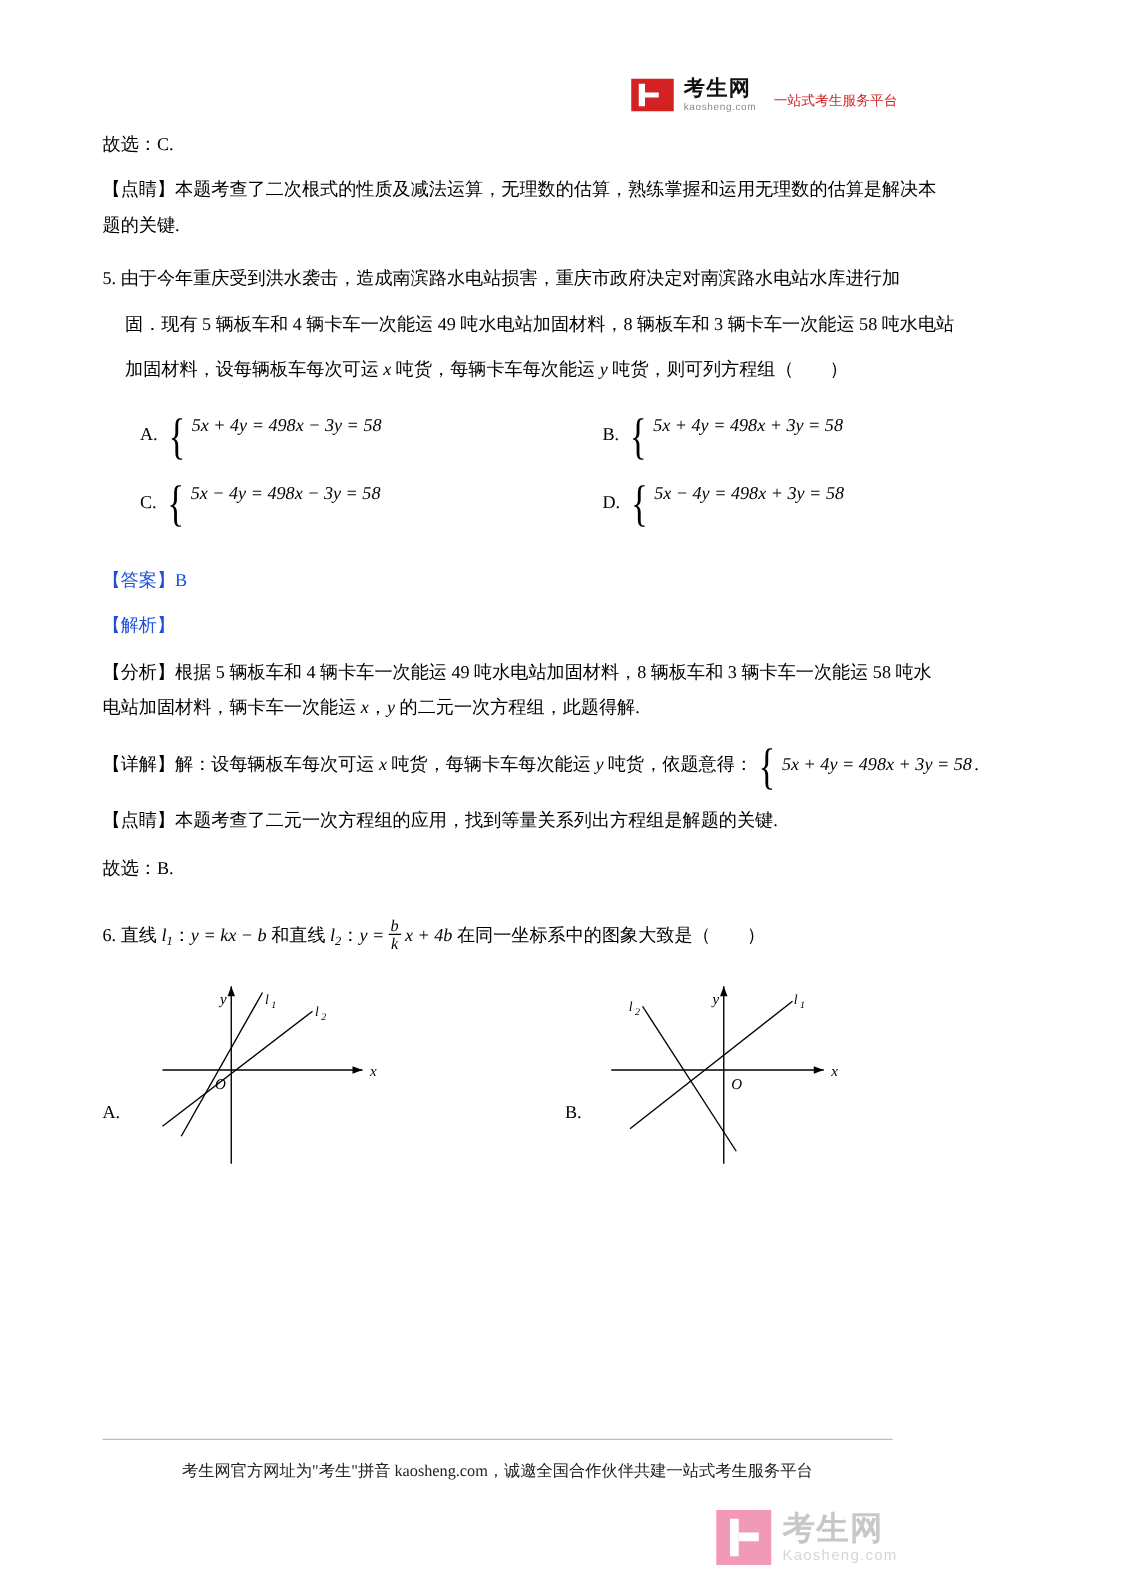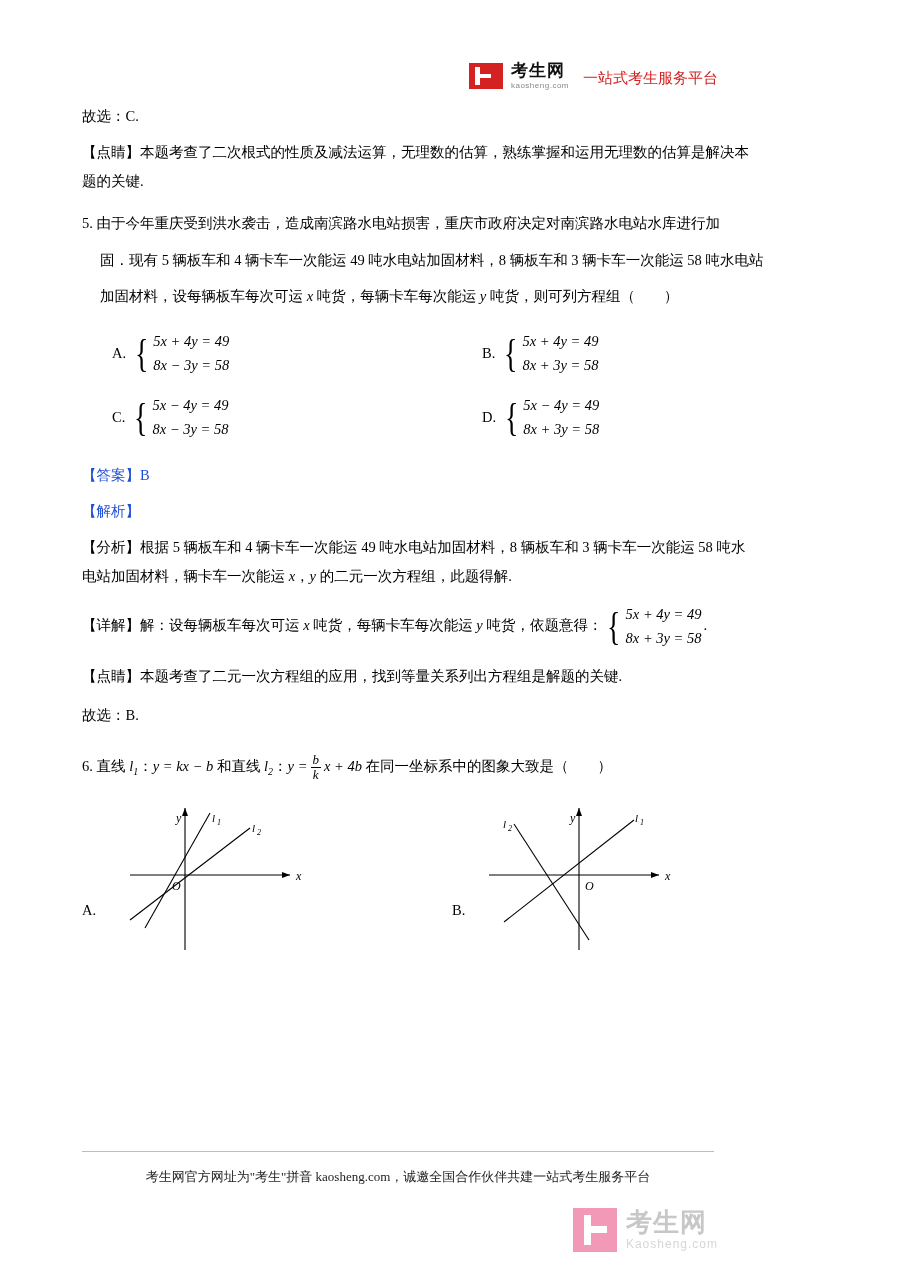--- a/index.html
+++ b/index.html
@@ -65,21 +65,21 @@
     line-height: 1.1;
   }
   .logo-text-sub {
     font-family: "Liberation Sans", sans-serif;
     font-size: 8px;
     color: #888888;
     letter-spacing: 0.5px;
   }
   .logo-tag {
     font-family: "Liberation Sans", sans-serif;
-    font-size: 15px;
+    font-size: 11px;
     color: #d42222;
     margin-left: 6px;
     align-self: flex-end;
     padding-bottom: 2px;
   }
   .content {
     position: absolute;
     left: 82px;
     top: 105px;
     width: 740px;
@@ -130,21 +130,21 @@
     line-height: 0.95;
     font-family: "Liberation Serif", serif;
     display: flex;
     align-items: center;
     margin-right: 2px;
     transform: scaleX(0.7);
     transform-origin: center;
   }
   .eqs {
     display: flex;
-    flex-direction: column;
+    flex-direction: row;
     justify-content: center;
     font-size: 14.5px;
   }
   .eqs span {
     line-height: 1.65;
     white-space: nowrap;
   }
   .inline-sys {
     display: inline-flex;
     align-items: center;
@@ -322,21 +322,21 @@
         <span class="sys">
           <span class="brace">{</span>
           <span class="eqs">
             <span class="mathvar">5x − 4y = 49</span>
             <span class="mathvar">8x + 3y = 58</span>
           </span>
         </span>
       </div>
     </div>
 
-    <p class="line blue" style="margin-top:14px;">【答案】B</p>
+    <p class="line blue" style="margin-top:24px;">【答案】B</p>
     <p class="line blue">【解析】</p>
 
     <p class="line">【分析】根据 5 辆板车和 4 辆卡车一次能运 49 吨水电站加固材料，8 辆板车和 3 辆卡车一次能运 58 吨水</p>
     <p class="line" style="margin-top:-8px;">
       <span>电站加固材料，辆卡车一次能运 </span><span class="mathvar">x</span><span>，</span><span class="mathvar">y</span><span> 的二元一次方程组，此题得解.</span>
     </p>
 
     <p class="line" style="margin-top:16px;">
       <span>【详解】解：设每辆板车每次可运 </span><span class="mathvar">x</span><span> 吨货，每辆卡车每次能运 </span><span class="mathvar">y</span><span> 吨货，依题意得：</span><span class="inline-sys">
         <span class="brace">{</span>

